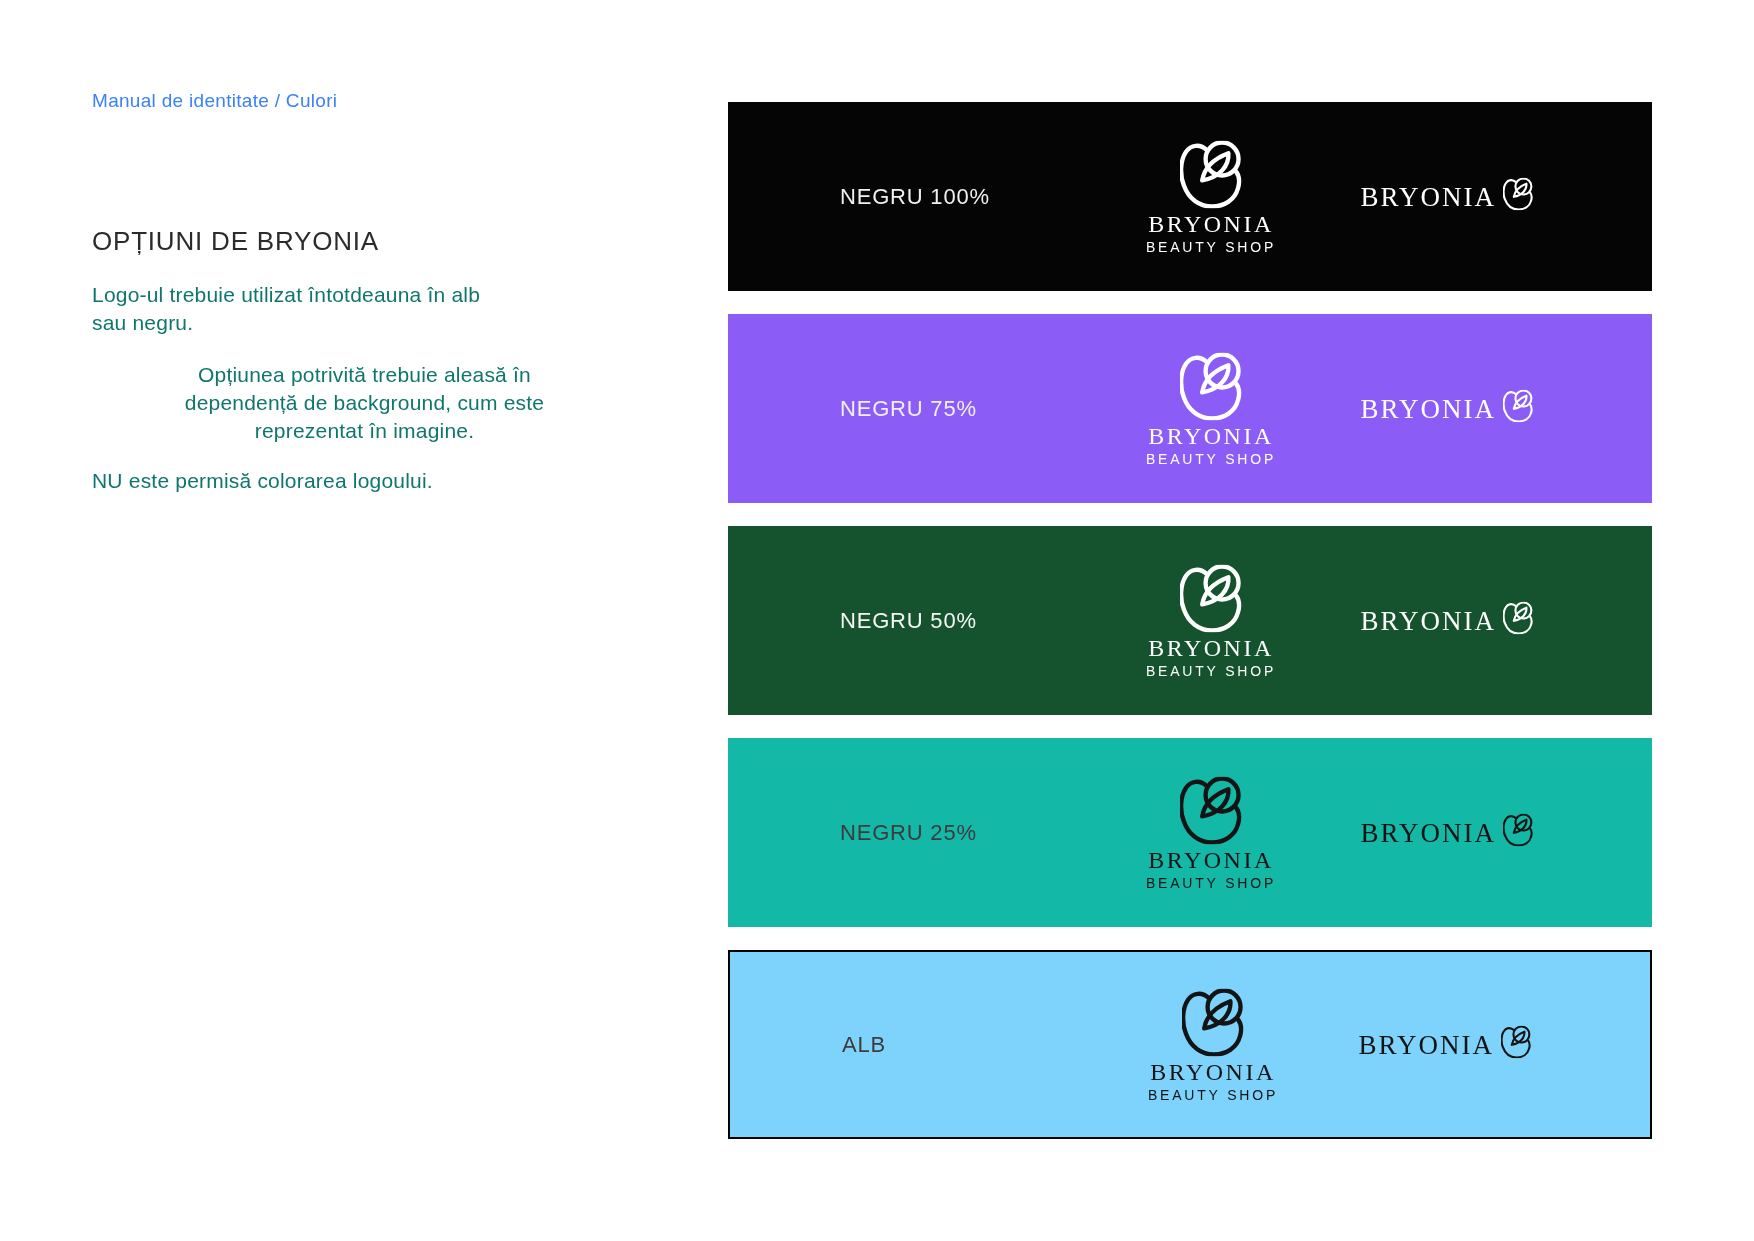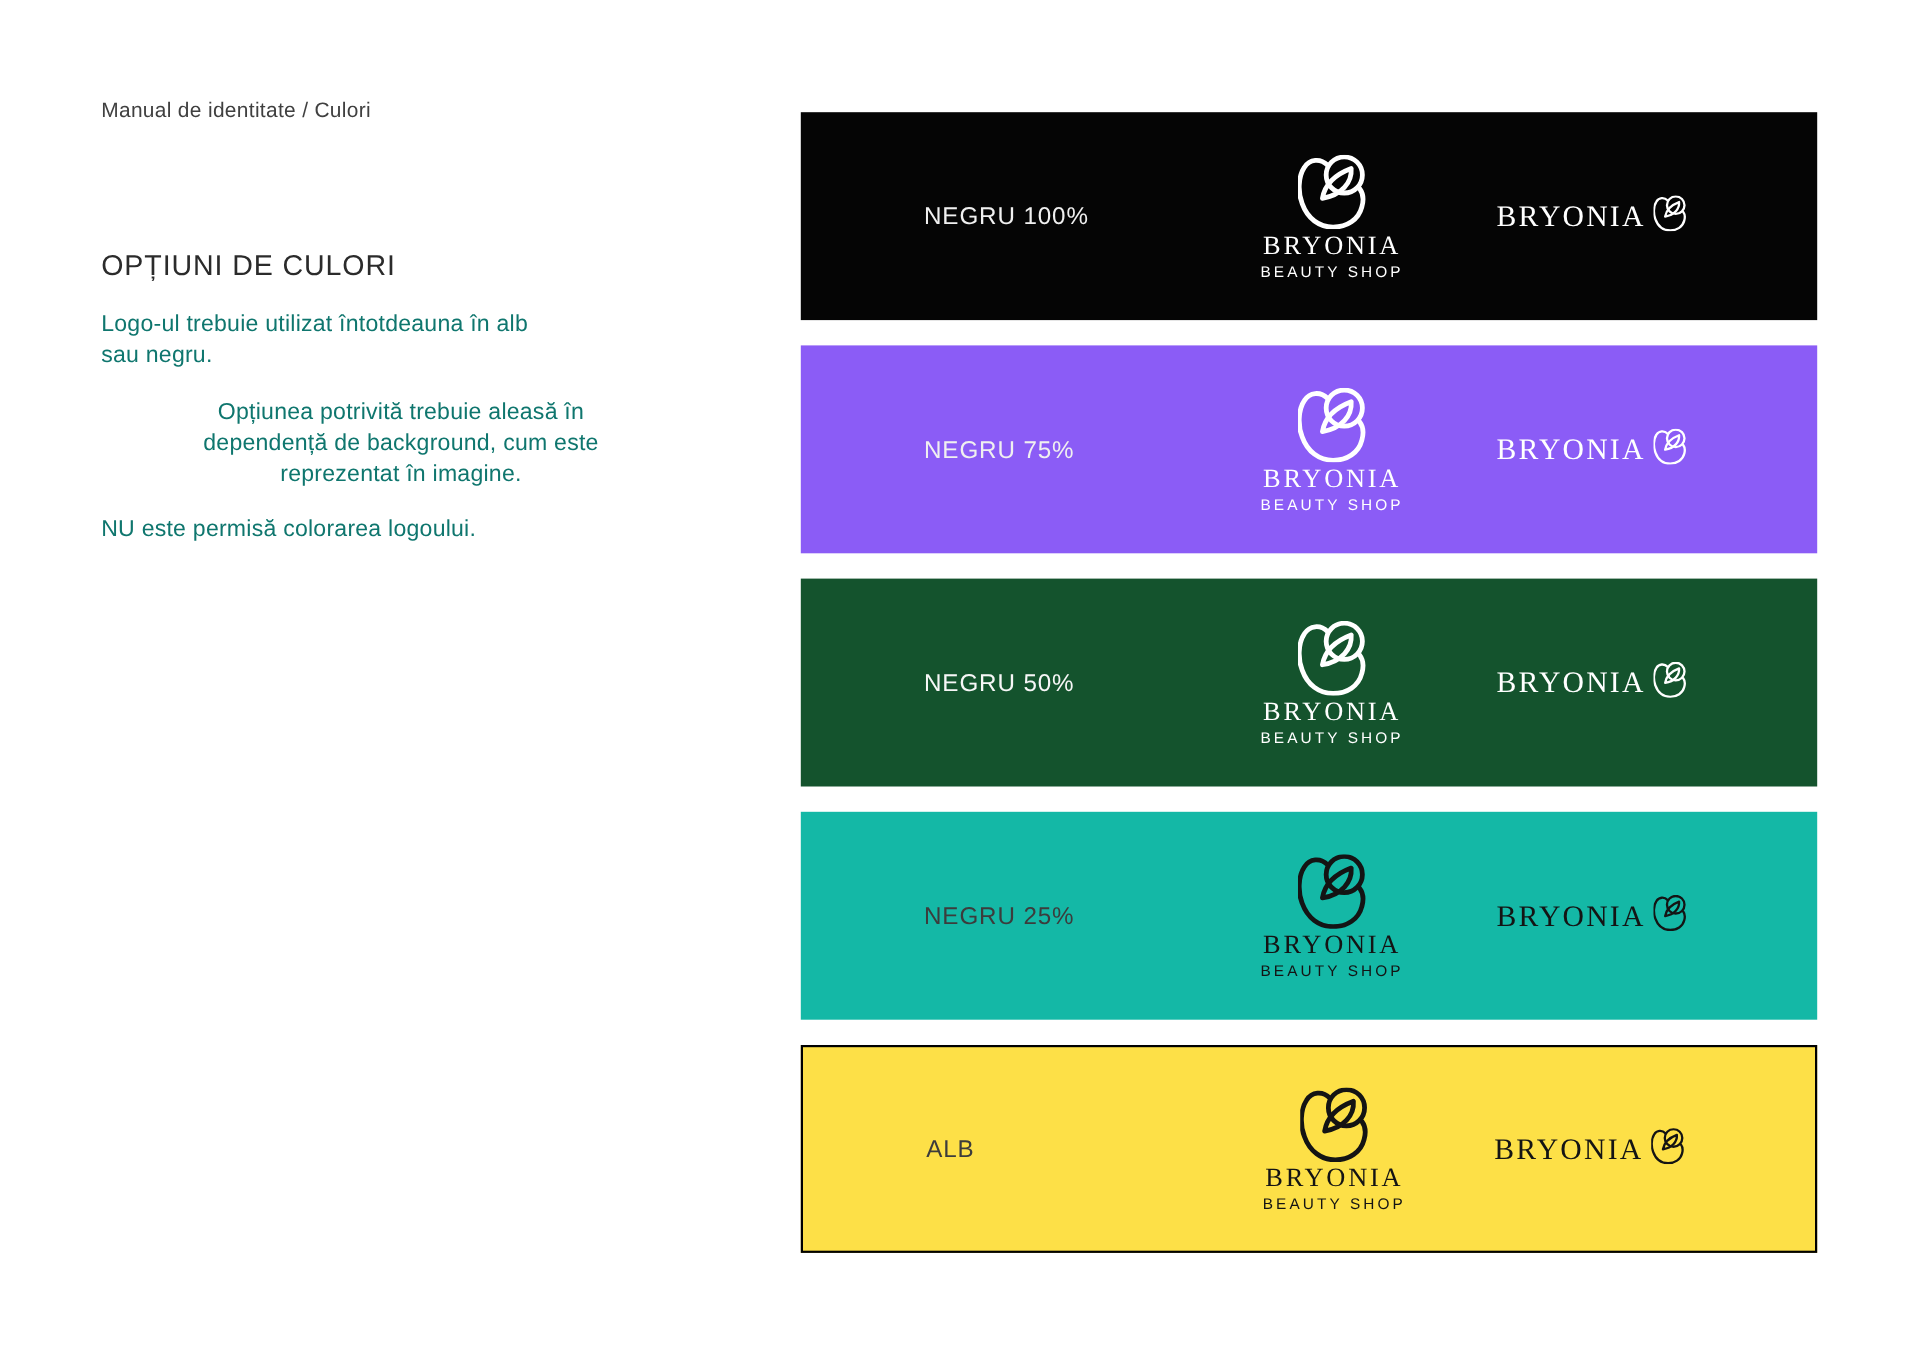--- a/index.html
+++ b/index.html
@@ -3,21 +3,21 @@
 <meta charset="utf-8">
 <style>
   html,body{margin:0;padding:0;}
   body{
     width:1754px;height:1241px;position:relative;background:#ffffff;overflow:hidden;
     font-family:"Liberation Sans",sans-serif;
   }
   
   .breadcrumb{
     position:absolute;left:92px;top:90px;
-    font-size:19px;color:#404040;letter-spacing:.3px;
+    font-size:19px;color:#3b82f6;letter-spacing:.3px;
   }
   .page-title{
     position:absolute;left:92px;top:226px;
     font-size:26px;color:#2b2b2b;font-weight:500;letter-spacing:.8px;
   }
   .para{
     position:absolute;left:92px;width:545px;
     font-size:21px;line-height:28px;color:#0f766e;letter-spacing:.2px;
     white-space:pre-line;
   }
@@ -65,21 +65,21 @@
   <symbol id="bryonia-heart" viewBox="0 0 64 70">
     <g fill="none" stroke="currentColor" stroke-width="4.5" stroke-linecap="round" stroke-linejoin="round">
       <path d="M 28 10 C 21 3, 11 4, 6 12 C 0 21, 0 36, 4 46 C 9 60, 20 68, 33 68 C 46 68, 57 61, 60 49 C 62 42, 61 36, 58 32"></path>
       <circle cx="43.5" cy="19" r="17"></circle>
       <path d="M 23 41 C 25 29, 34 19, 50 13 C 51 26, 41 38, 23 41 Z"></path>
     </g>
   </symbol>
 </svg>
 
 <div class="breadcrumb">Manual de identitate / Culori</div>
-<h1 class="page-title" style="margin:0;">OPȚIUNI DE CULORI</h1>
+<h1 class="page-title" style="margin:0;">OPȚIUNI DE BRYONIA</h1>
 <p class="para para-1" style="margin:0;">Logo-ul trebuie utilizat întotdeauna în alb
 sau negru.</p>
 <p class="para para-2" style="margin:0;">Opțiunea potrivită trebuie aleasă în
 dependență de background, cum este
 reprezentat în imagine.</p>
 <p class="para para-3" style="margin:0;">NU este permisă colorarea logoului.</p>
 
 <div class="bands">
 
   <section class="band" style="background: rgb(5, 5, 5); color: rgb(240, 240, 240);">
@@ -143,21 +143,21 @@
       <div class="tagline">BEAUTY SHOP</div>
     </div>
     <div class="logo-horiz" style="color: rgb(20, 20, 20);">
       <span class="brand-h">BRYONIA</span>
       <svg class="heart-sm" width="30" height="33" viewBox="0 0 64 70">
           <use href="#bryonia-heart"></use>
         </svg>
     </div>
   </section>
 
-  <section class="band" style="background: #fde047; color: rgb(60, 60, 60); border: 2px solid rgb(0, 0, 0);">
+  <section class="band" style="background: #7dd3fc; color: rgb(60, 60, 60); border: 2px solid rgb(0, 0, 0);">
     <span class="band-label">ALB</span>
     <div class="logo-stack" style="color: rgb(20, 20, 20);">
       <svg class="heart-lg" width="62" height="68" viewBox="0 0 64 70">
           <use href="#bryonia-heart"></use>
         </svg>
       <div class="brand">BRYONIA</div>
       <div class="tagline">BEAUTY SHOP</div>
     </div>
     <div class="logo-horiz" style="color: rgb(20, 20, 20);">
       <span class="brand-h">BRYONIA</span>

